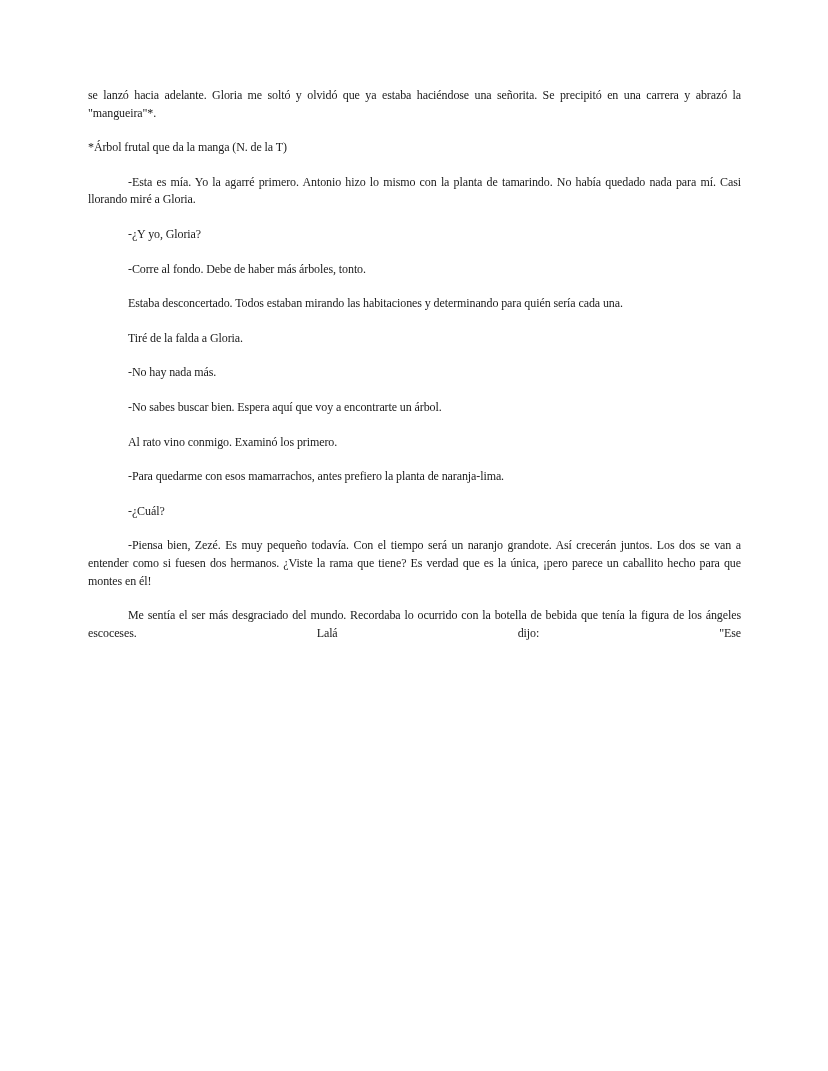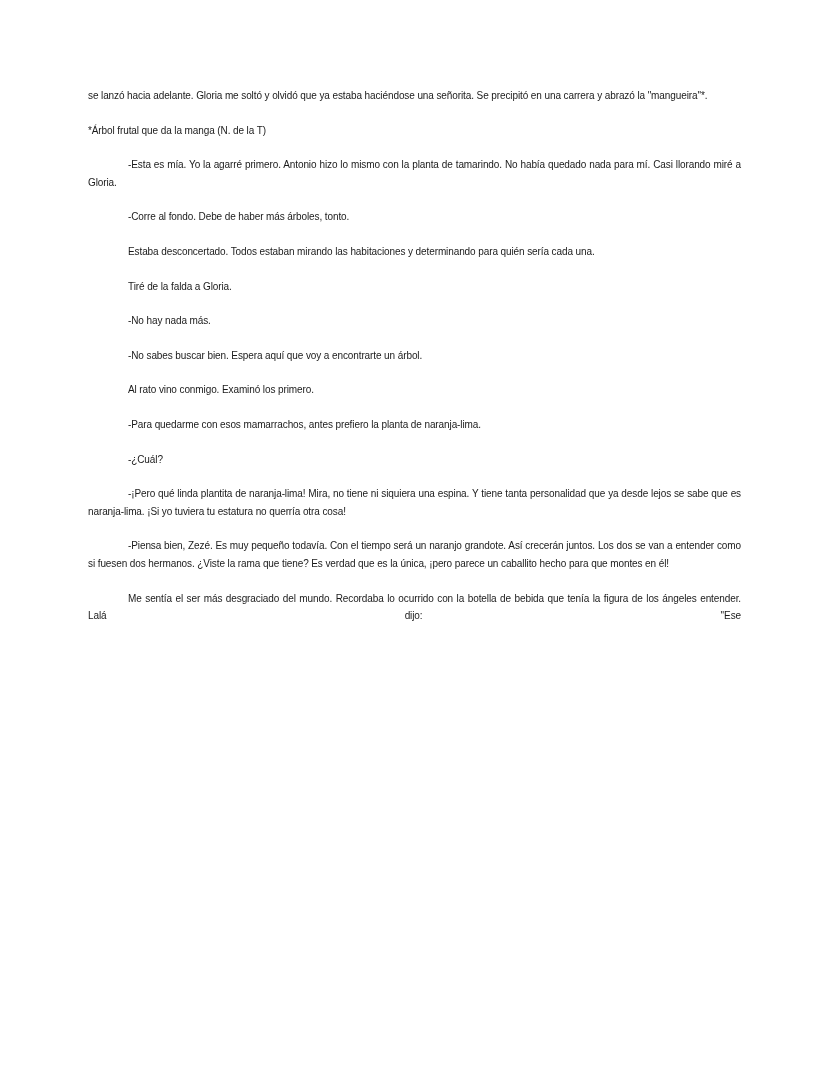--- a/index.html
+++ b/index.html
@@ -2,44 +2,44 @@
 <html><head>
 <meta charset="utf-8">
 <style>
   html, body { margin: 0; padding: 0; background: #ffffff; }
   body { width: 828px; height: 1071px; position: relative; overflow: hidden; }
   .page {
     position: absolute;
     left: 88px;
     top: 87px;
     width: 653px;
-    font-family: Liberation Sans, sans-serif;
-    font-size: 10px;
+    font-family: Liberation Serif, serif;
+    font-size: 12px;
     line-height: 17.6px;
     color: #1a1a1a;
     letter-spacing: -0.1px;
   }
   .page p {
     margin: 0 0 17px 0;
     text-align: justify;
   }
   .page p.indent { text-indent: 40px; }
   .page p.last { text-align-last: justify; }
 </style>
 </head>
 <body>
 
 <div class="page">
   <p>se lanzó hacia adelante. Gloria me soltó y olvidó que ya estaba haciéndose una señorita. Se precipitó en una carrera y abrazó la "mangueira"*.</p>
   <p>*Árbol frutal que da la manga (N. de la T)</p>
   <p class="indent">-Esta es mía. Yo la agarré primero. Antonio hizo lo mismo con la planta de tamarindo. No había quedado nada para mí. Casi llorando miré a Gloria.</p>
+  <p class="indent">-¿Y yo, Gloria?</p>
   <p class="indent">-Corre al fondo. Debe de haber más árboles, tonto.</p>
   <p class="indent">Estaba desconcertado. Todos estaban mirando las habitaciones y determinando para quién sería cada una.</p>
   <p class="indent">Tiré de la falda a Gloria.</p>
   <p class="indent">-No hay nada más.</p>
   <p class="indent">-No sabes buscar bien. Espera aquí que voy a encontrarte un árbol.</p>
   <p class="indent">Al rato vino conmigo. Examinó los primero.</p>
   <p class="indent">-Para quedarme con esos mamarrachos, antes prefiero la planta de naranja-lima.</p>
   <p class="indent">-¿Cuál?</p>
-  <p class="indent">-¡Pero qué linda plantita de naranja-lima! Mira, no tiene ni siquiera una espina. Y tiene tanta personalidad que ya desde lejos se sabe que es naranja-lima. ¡Si yo tuviera tu estatura no querría otra cosa!</p>
   <p class="indent">-Piensa bien, Zezé. Es muy pequeño todavía. Con el tiempo será un naranjo grandote. Así crecerán juntos. Los dos se van a entender como si fuesen dos hermanos. ¿Viste la rama que tiene? Es verdad que es la única, ¡pero parece un caballito hecho para que montes en él!</p>
-  <p class="indent last">Me sentía el ser más desgraciado del mundo. Recordaba lo ocurrido con la botella de bebida que tenía la figura de los ángeles entender. Lalá dijo: "Ese</p>
+  <p class="indent last">Me sentía el ser más desgraciado del mundo. Recordaba lo ocurrido con la botella de bebida que tenía la figura de los ángeles escoceses. Lalá dijo: "Ese</p>
 </div>
 
 </body></html>

